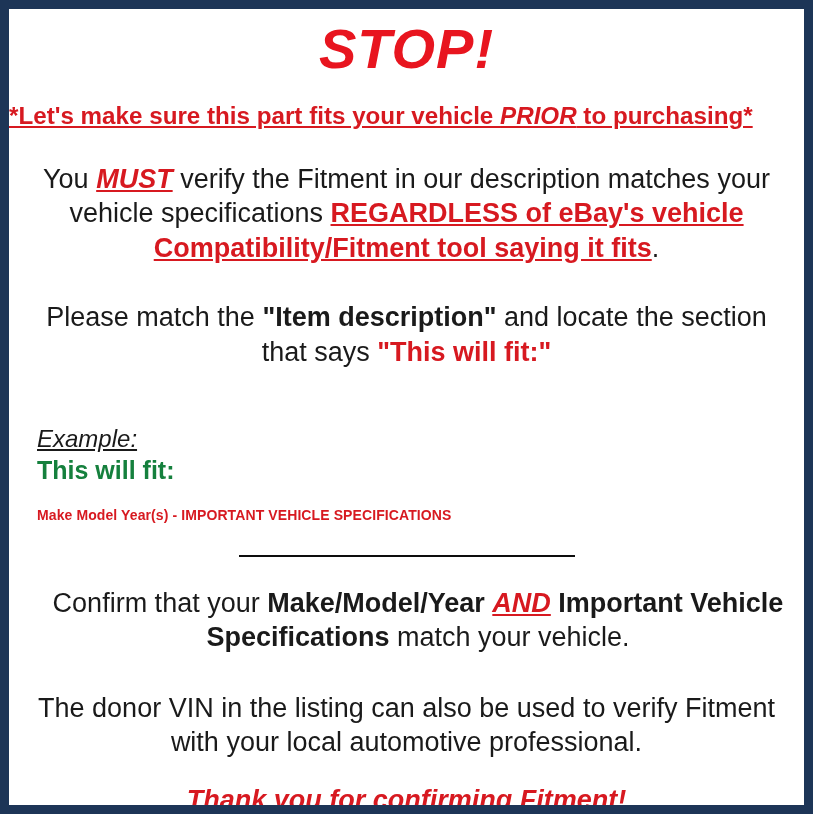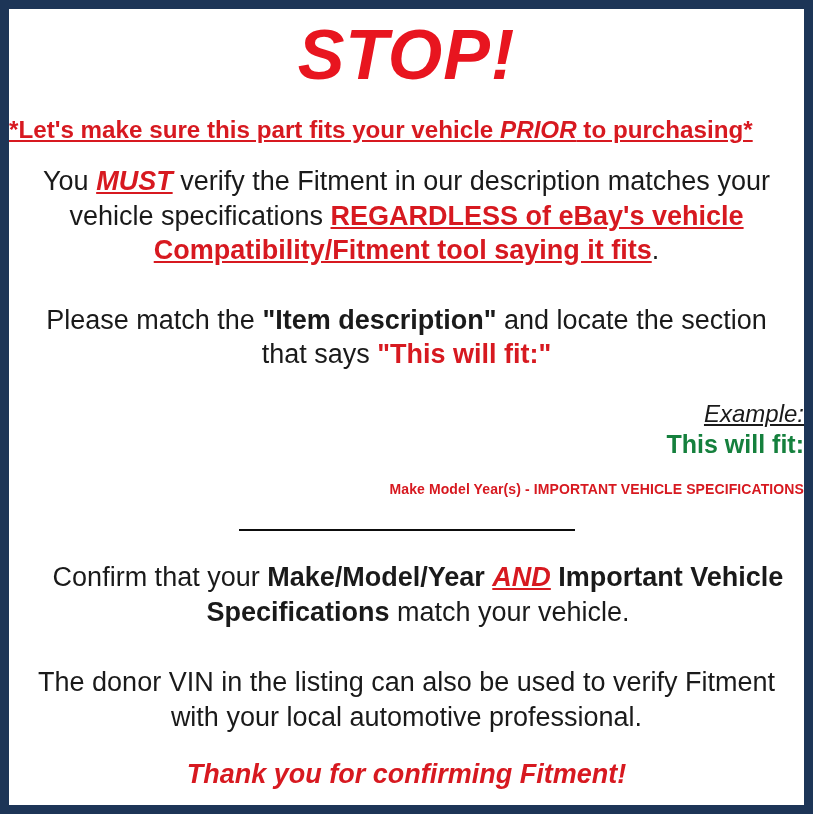--- a/index.html
+++ b/index.html
@@ -29,21 +29,21 @@
   .b { font-weight: bold; }
   .i { font-style: italic; }
   .u { text-decoration: underline; }
 
   
   .headline {
     text-align: center;
     color: #e8151f;
     font-weight: bold;
     font-style: italic;
-    font-size: 70px;
+    font-size: 56px;
     line-height: 1.02;
     letter-spacing: 1px;
     margin: 11px 0 0 0;
     padding: 0;
     white-space: nowrap;
   }
 
   
   .subtitle {
     text-align: left;
@@ -58,28 +58,28 @@
   .subtitle .i { font-style: italic; }
 
   .para {
     text-align: center;
     color: #1a1a1a;
     font-size: 27px;
     line-height: 1.28;
     margin: 0;
     padding: 0 12px;
   }
-  .para-1 { margin-top: 20px; }
+  .para-1 { margin-top: 32px; }
   .para-2 { margin-top: 35px; }
 
   
   .example-block {
-    margin-top: 28px;
+    margin-top: 56px;
     padding-left: 28px;
-    text-align: right;
+    text-align: left;
   }
   .example-label {
     color: #1a1a1a;
     font-size: 24px;
     font-style: italic;
     text-decoration: underline;
     line-height: 1.18;
   }
   .example-fit {
     color: #15803d;

